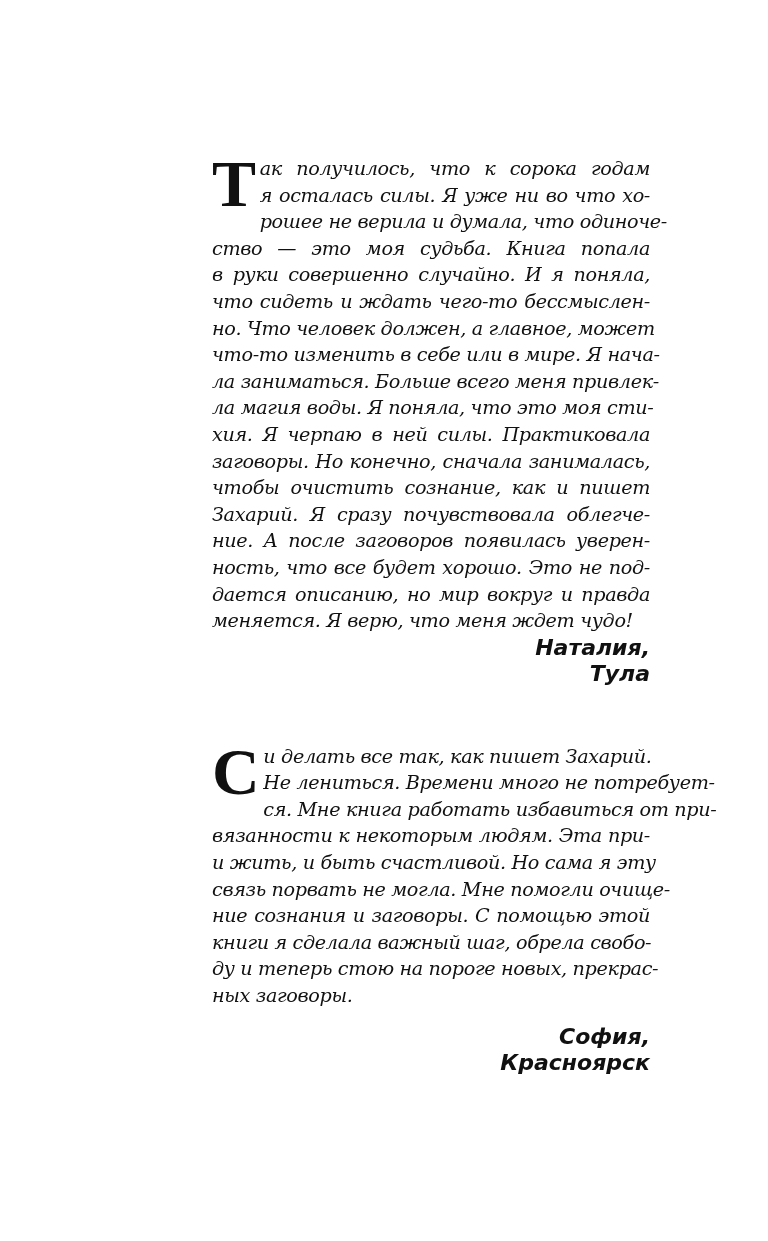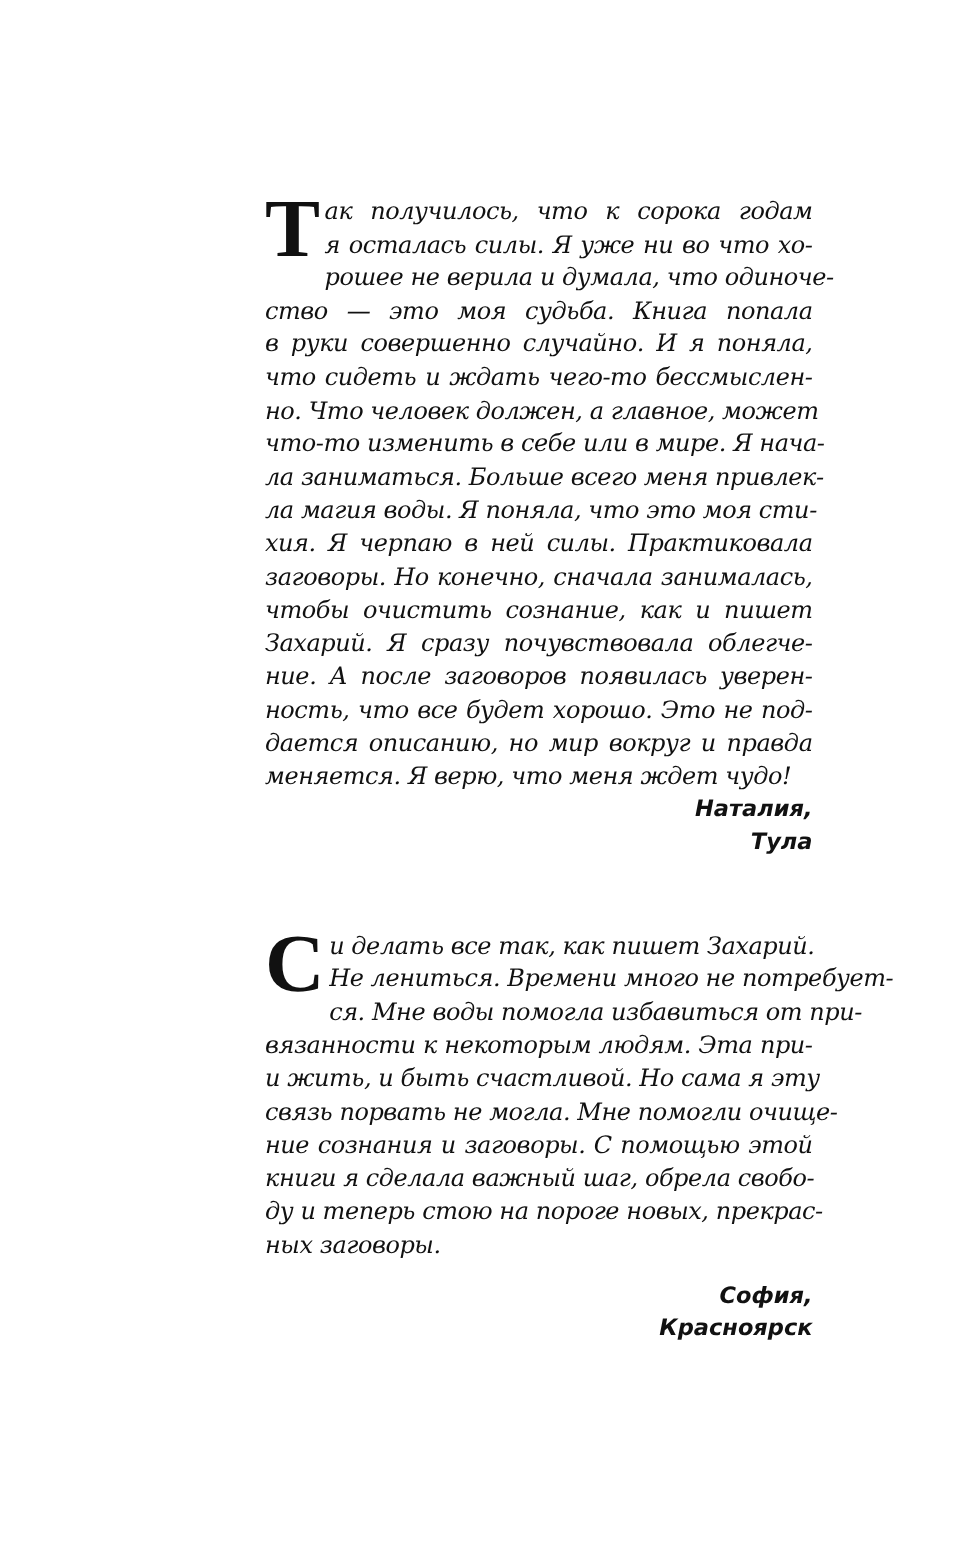--- a/index.html
+++ b/index.html
@@ -52,21 +52,21 @@
       line-height: 48px;
       height: 50px;
       margin: 4px 4px 0 0;
       padding: 0;
       color: #111111;
     }
     .signature {
       font-family: "DejaVu Sans", "Liberation Sans", sans-serif;
       font-style: italic;
       font-weight: bold;
-      font-size: 18px;
+      font-size: 22px;
       line-height: 26.5px;
       text-align: right;
       margin: 0;
     }
     .sig-line {
       display: block;
     }
     #testimonial-1 { margin-bottom: 0; }
     #signature-1 { margin-top: 0px; }
     #testimonial-2 { margin-top: 56px; }
@@ -103,21 +103,21 @@
       <span class="sig-line">Наталия,</span>
       <span class="sig-line">Тула</span>
     </div>
   </section>
 
   <section class="testimonial" id="testimonial-2">
     <div class="testimonial-body">
       <span class="dropcap">С</span>
       <span class="line">и делать все так, как пишет Захарий.</span>
       <span class="line">Не лениться. Времени много не потребует-</span>
-      <span class="line">ся. Мне воды помогла избавиться от при-</span>
+      <span class="line">ся. Мне книга работать избавиться от при-</span>
       <span class="line">вязанности к некоторым людям. Эта при-</span>
       <span class="line">и жить, и быть счастливой. Но сама я эту</span>
       <span class="line">связь порвать не могла. Мне помогли очище-</span>
       <span class="line">ние сознания и заговоры. С помощью этой</span>
       <span class="line">книги я сделала важный шаг, обрела свобо-</span>
       <span class="line">ду и теперь стою на пороге новых, прекрас-</span>
       <span class="line last">ных заговоры.</span>
     </div>
     <div class="signature" id="signature-2">
       <span class="sig-line">София,</span>

